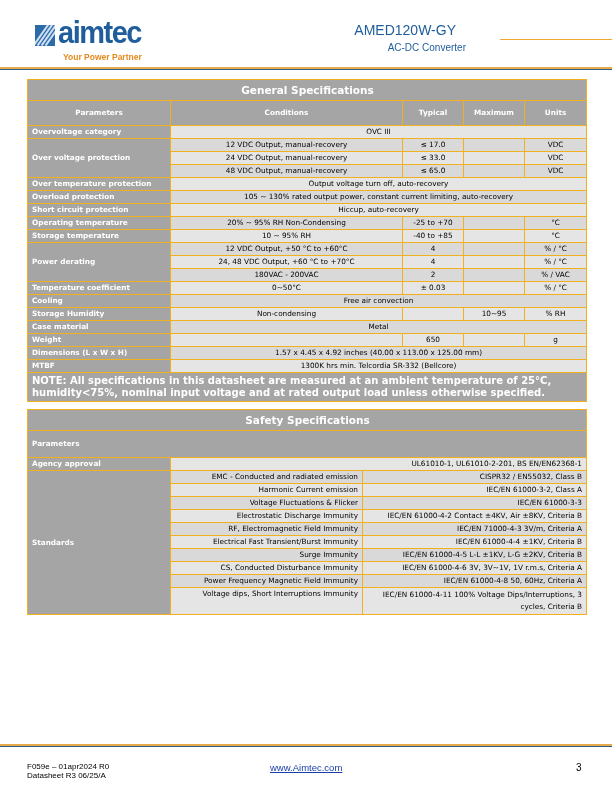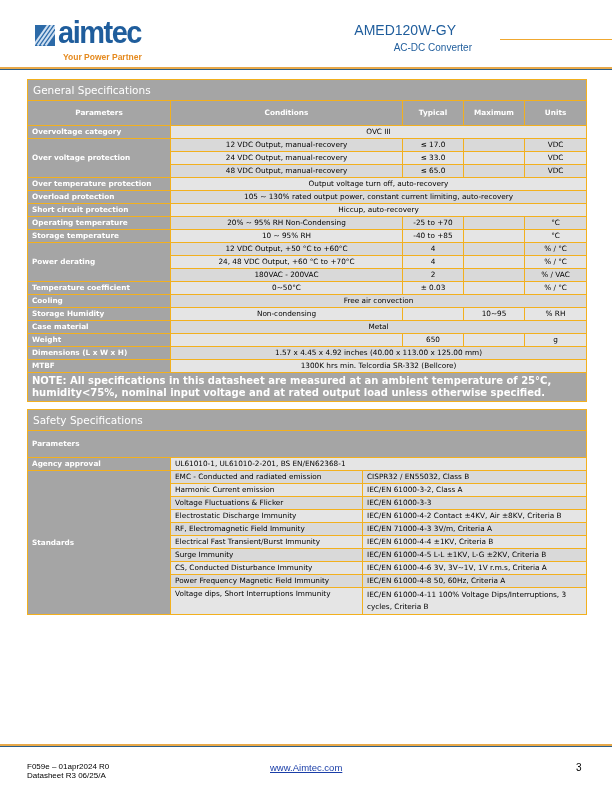--- a/index.html
+++ b/index.html
@@ -5,29 +5,29 @@
   html,body{margin:0;padding:0;background:#fff;}
   body{width:612px;height:792px;position:relative;overflow:hidden;font-family:"DejaVu Sans","Liberation Sans",sans-serif;color:#000;}
   .header{position:absolute;left:0;top:0;width:484px;height:80px;}
   .logo{position:absolute;left:35px;top:22px;width:125px;height:42px;}
   .logo-mark{position:absolute;left:0;top:3px;width:20px;height:21px;background:#2c6aa8;overflow:hidden;}
   .logo-mark i{position:absolute;width:2px;height:26px;background:#cfe0f2;transform:rotate(35deg);top:-3px;}
   .logo-word{position:absolute;left:23px;top:-5px;font-family:"Liberation Sans",sans-serif;font-weight:bold;font-size:29px;letter-spacing:-1.5px;color:#1f5d9c;transform:scaleY(1.05);}
   .logo-tag{position:absolute;left:28px;top:30px;font-family:"Liberation Sans",sans-serif;font-weight:bold;font-size:8.5px;color:#e58a1f;white-space:nowrap;}
   .model{position:absolute;right:28px;top:22px;font-family:"Liberation Sans",sans-serif;font-size:14px;color:#1f5d9c;}
   .model-line{position:absolute;left:500px;top:39px;width:112px;height:1px;background:#f0a830;}
-  .subtitle{position:absolute;right:12px;top:42px;font-family:"Liberation Sans",sans-serif;font-size:10px;color:#1f5d9c;margin-left:23px;}
+  .subtitle{position:absolute;right:18px;top:42px;font-family:"Liberation Sans",sans-serif;font-size:10px;color:#1f5d9c;margin-left:23px;}
   .hrule{position:absolute;left:0;width:612px;height:3px;border-top:2px solid #e8a94a;border-bottom:1px solid #2c5f8a;box-sizing:border-box;}
   table{border-collapse:collapse;position:absolute;left:27px;table-layout:fixed;font-family:"DejaVu Sans",sans-serif;}
   td,th{border:1px solid #f2b01e;font-size:7.3px;padding:0 4px;height:12px;line-height:12px;white-space:nowrap;overflow:hidden;}
-  .sec-title{background:#a5a5a5;color:#fff;font-size:10.5px;font-weight:normal;text-align:left;height:20px;line-height:20px;padding-left:5px;}
+  .sec-title{background:#a5a5a5;color:#fff;font-size:10.5px;font-weight:bold;text-align:center;height:20px;line-height:20px;padding-left:5px;}
   .col-head{background:#a5a5a5;color:#fff;font-weight:bold;text-align:center;height:24px;}
   .param{background:#a5a5a5;color:#fff;font-weight:bold;text-align:left;}
   .c{text-align:center;}
-  .l{text-align:left;}
+  .l{text-align:right;}
   .odd{background:#e5e5e5;}
   .even{background:#d9d9d9;}
   .note{background:#a5a5a5;color:#fff;font-weight:bold;white-space:normal;line-height:12px;padding:2px 4px;font-size:10px;}
   .wrap{white-space:normal;line-height:12px;}
   .footer{position:absolute;left:0;top:750px;width:612px;}
   .f-left{position:absolute;left:27px;top:12px;font-family:"Liberation Sans",sans-serif;font-size:8px;line-height:9px;color:#000;}
   .f-mid{position:absolute;left:270px;top:12px;font-family:"Liberation Sans",sans-serif;font-size:9.5px;color:#1a3ea8;text-decoration:underline;}
   .f-right{position:absolute;left:576px;top:12px;font-family:"Liberation Sans",sans-serif;font-size:10px;}
 </style>
 </head>

